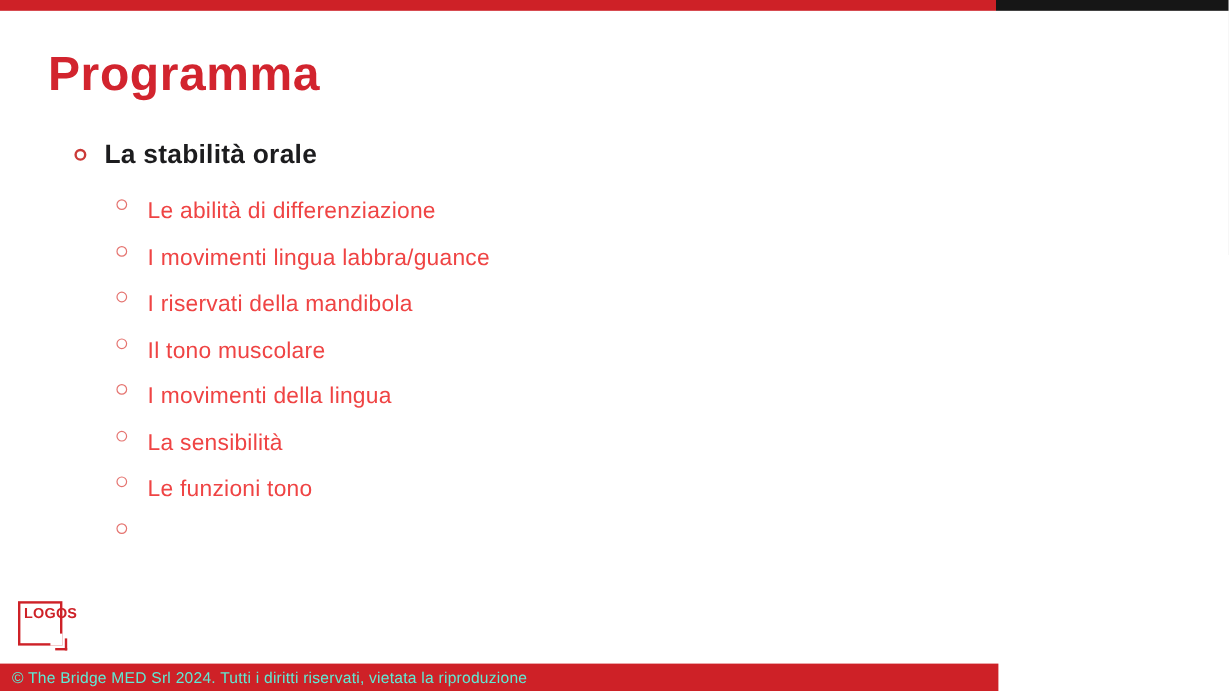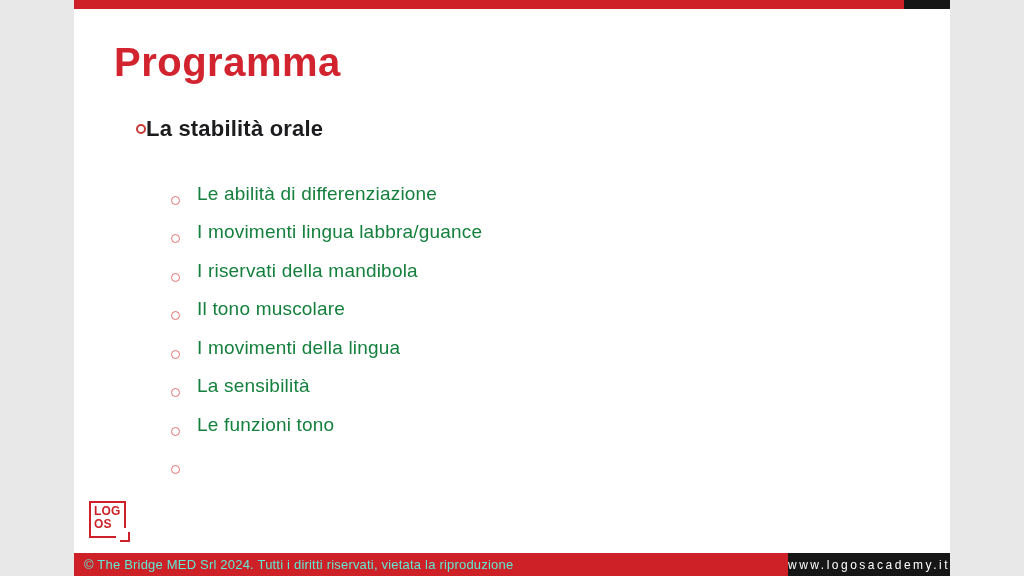--- a/index.html
+++ b/index.html
@@ -8,42 +8,42 @@
     --footer-black:#161616;
     --text-dark:#1c1c1e;
     --bullet-main:#cb3a38;
     --bullet-sub:#e57470;
   }
   *{margin:0;padding:0;box-sizing:border-box;}
   html,body{background:#e8e8e8;}
   body{font-family:"Liberation Sans", sans-serif;}
   .slide{
     position:relative;
-    width:876px;height:576px;
+    width:1024px;height:576px;
     background:#ffffff;
     overflow:hidden;
     margin:0 auto;
   }
   
   .top-bar{position:absolute;top:0;left:0;right:0;height:9px;display:flex;}
   .top-bar-red{width:830px;background:var(--brand-red);}
   .top-bar-black{flex:1;background:var(--footer-black);}
 
   
   .page-title{
     position:absolute;left:40px;top:40px;
     font-size:40px;font-weight:800;
     color:var(--title-red);
     letter-spacing:0.5px;
   }
 
   
   .main-item{
     position:absolute;left:62px;top:116px;
-    display:flex;align-items:center;
+    display:flex;align-items:center;gap:15px;
     font-size:22px;font-weight:700;color:var(--text-dark);
     letter-spacing:0.2px;
   }
   .ring{
     display:inline-block;flex:0 0 auto;
     width:10px;height:10px;border-radius:50%;
     border:2px solid var(--bullet-main);
     background:transparent;
   }
   .ring.sub{
@@ -51,32 +51,32 @@
     border:1.6px solid var(--bullet-sub);
   }
 
   
   .sub-list{
     position:absolute;left:97px;top:166px;
     list-style:none;
   }
   .sub-list li{
     height:38.5px;
-    display:flex;align-items:flex-end;gap:17px;
-    font-size:19px;color:#15803d;
+    display:flex;align-items:flex-start;gap:17px;
+    font-size:19px;color:#ef4444;
     letter-spacing:0.2px;
   }
 
   
   .logo{position:absolute;left:15px;top:501px;width:46px;height:46px;}
   .logo-box{
     position:absolute;left:0;top:0;width:37px;height:37px;
     border:2.5px solid var(--brand-red);
     padding:2px 0 0 3px;
-    display:flex;flex-direction:column;justify-content:flex-start;
+    display:flex;justify-content:flex-start;
   }
   .logo-box span{
     font-size:12px;line-height:13px;font-weight:800;
     color:var(--brand-red);letter-spacing:0.2px;
   }
   .logo-notch{
     position:absolute;left:27px;top:27px;width:10px;height:10px;
     background:#ffffff;
   }
   .logo-corner{
@@ -154,16 +154,15 @@
     <div class="logo-box">
       <span>LOG</span>
       <span>OS</span>
     </div>
     <div class="logo-notch"></div>
     <div class="logo-corner"></div>
   </div>
 
   <div class="footer">
     <div class="footer-red">© The Bridge MED Srl 2024. Tutti i diritti riservati, vietata la riproduzione</div>
-    <div class="footer-black">www.logosacademy.it</div>
   </div>
 
 </div>
 
 </body></html>

